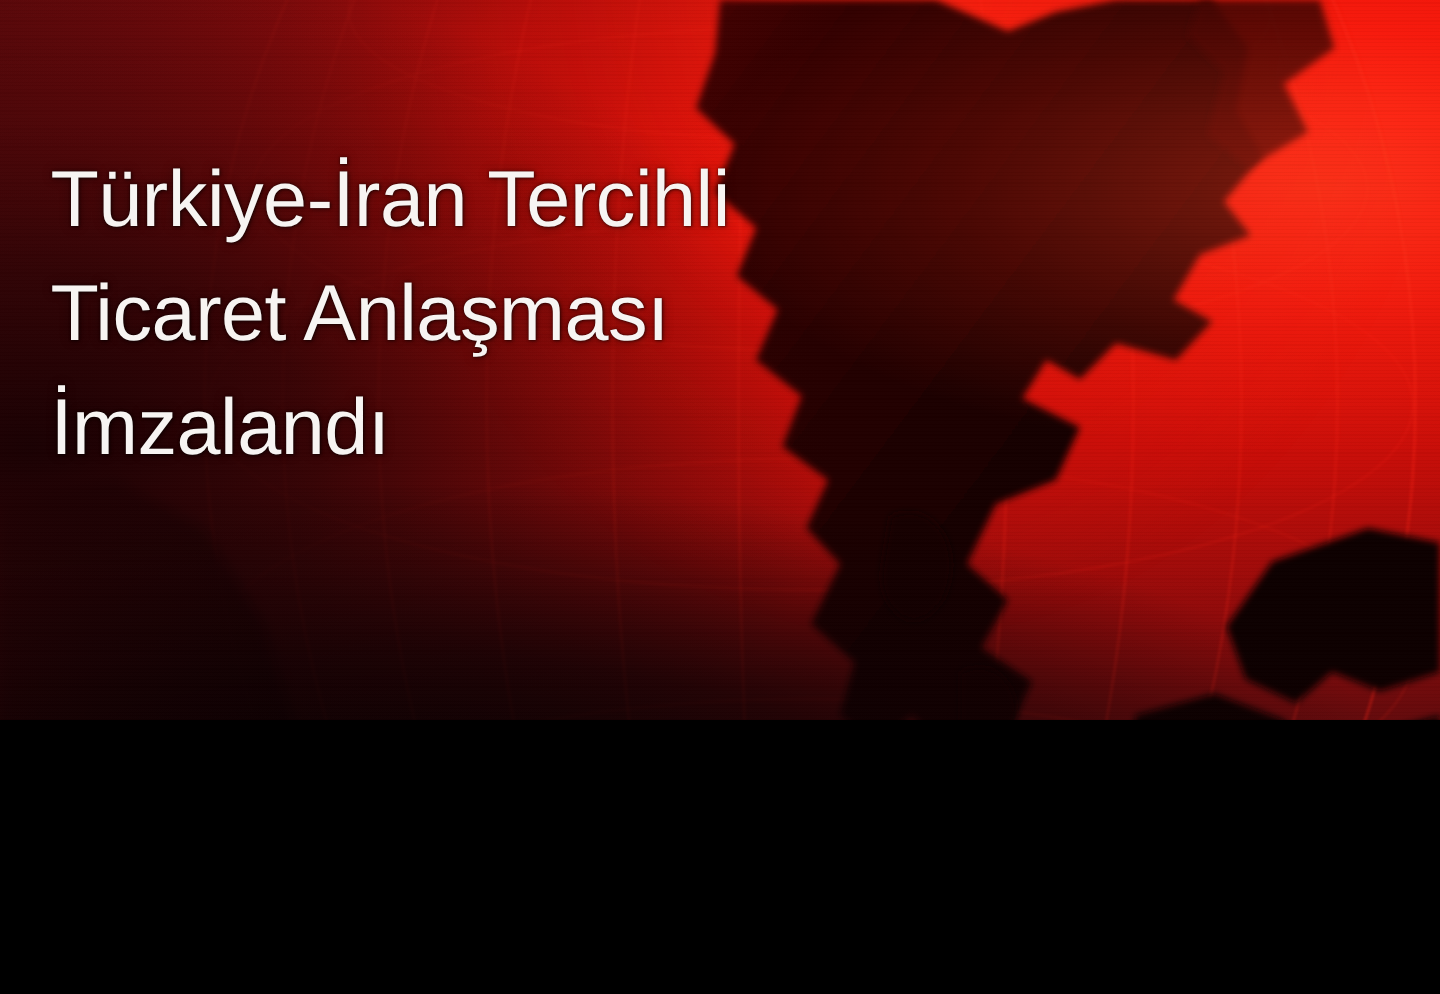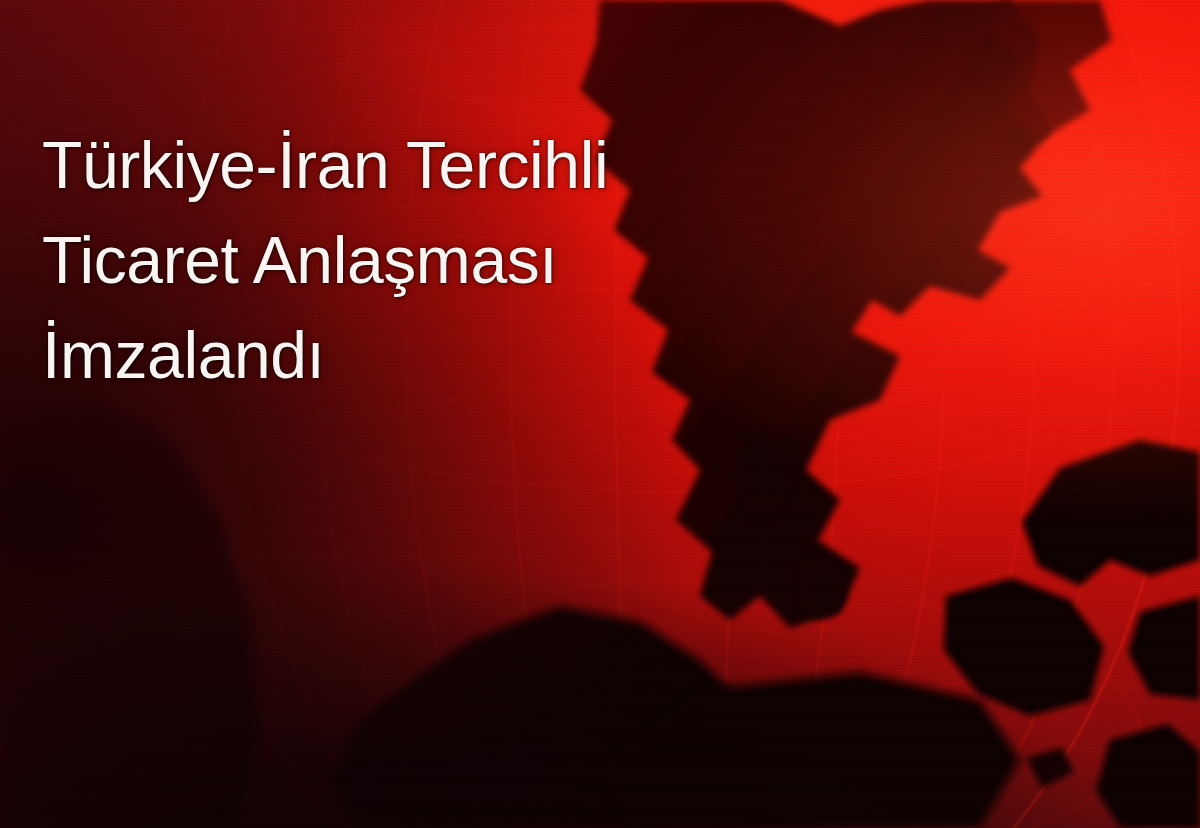--- a/index.html
+++ b/index.html
@@ -5,21 +5,21 @@
   * { margin:0; padding:0; box-sizing:border-box; }
   html, body {
     width:1200px; height:828px;
     background:#000;
     font-family:"Liberation Sans", sans-serif;
     overflow:hidden;
   }
 
   #stage {
     position:relative;
-    width:1200px; height:828px;
+    width:1200px; height:600px;
     overflow:hidden;
     background:#a00b0b;
   }
 
   
   .layer { position:absolute; inset:0; }
 
   
   #bg-base {
     background:

